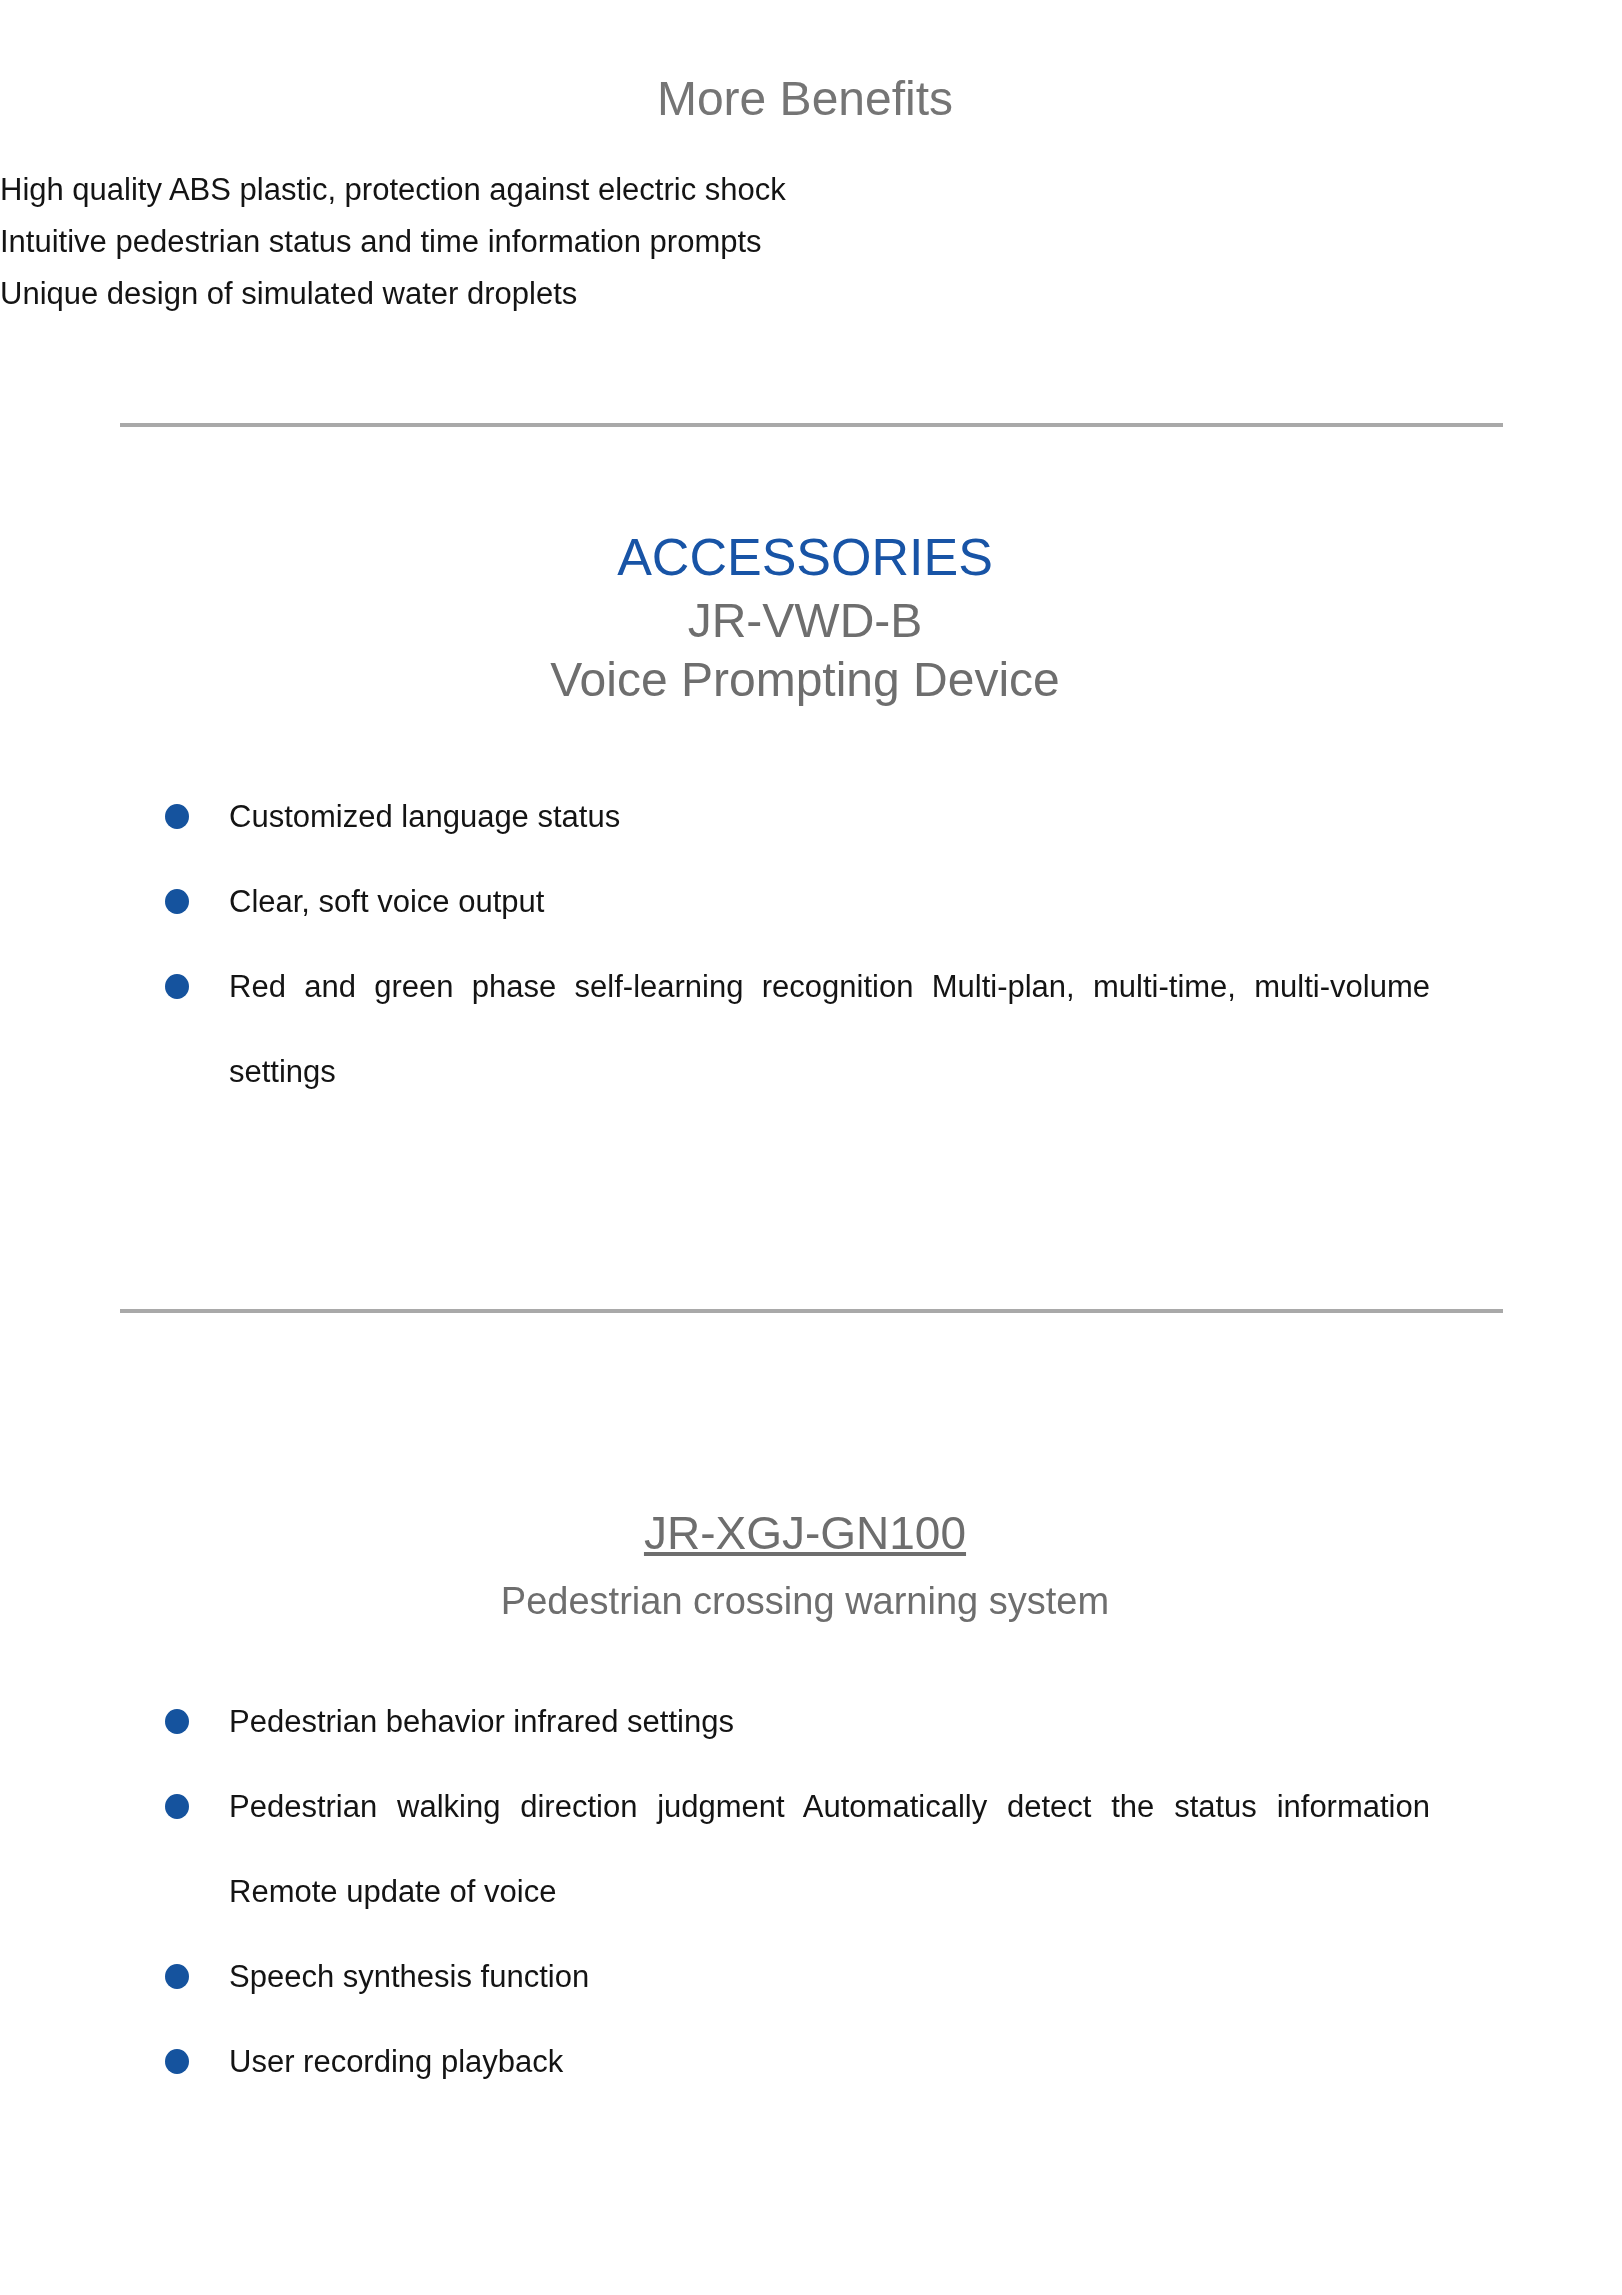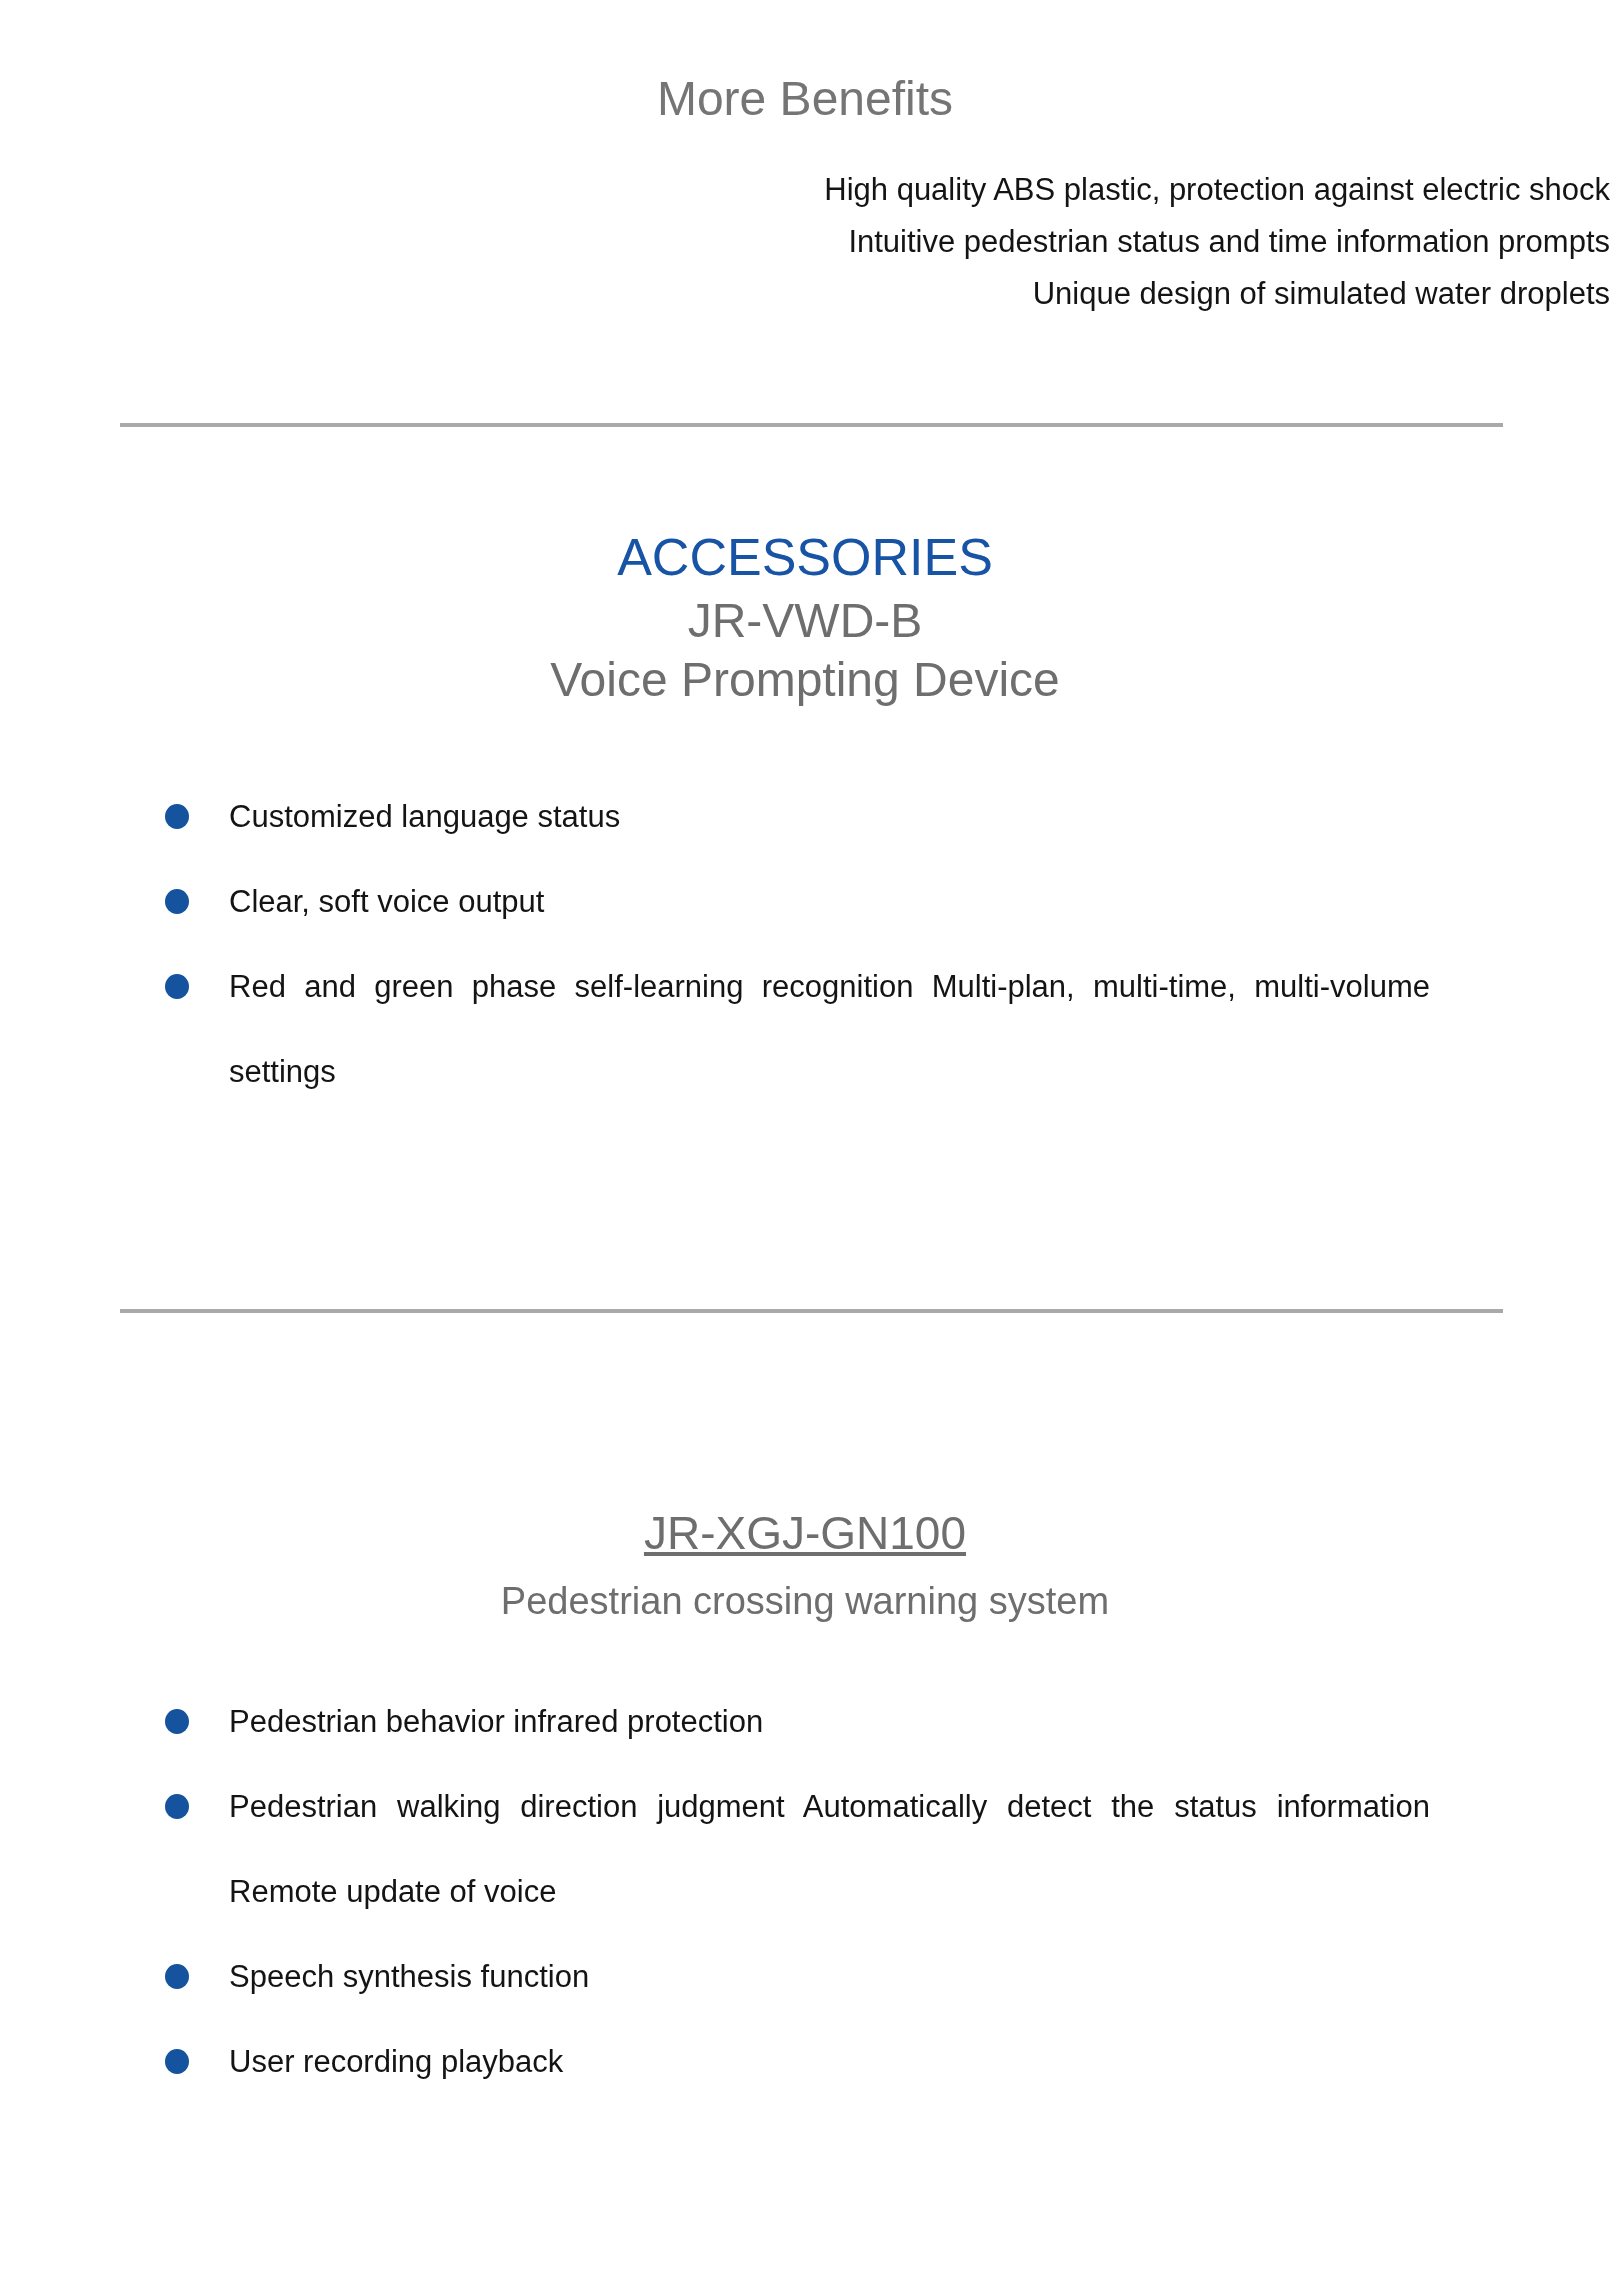--- a/index.html
+++ b/index.html
@@ -25,21 +25,21 @@
     font-size: 48px;
     line-height: 59px;
     color: #757575;
     font-weight: 400;
   }
   .mb-lines {
     position: absolute;
     top: 164px;
     left: 0;
     width: 100%;
-    text-align: right;
+    text-align: left;
     font-size: 31px;
     line-height: 52px;
     color: #141414;
   }
   
   .divider {
     position: absolute;
     left: 120px;
     width: 1383px;
     height: 3.9px;
@@ -145,21 +145,21 @@
   </ul>
 
   <div class="divider d2"></div>
 
   <div class="centered ws-model">JR-XGJ-GN100</div>
   <div class="centered ws-device">Pedestrian crossing warning system</div>
 
   <ul class="features f2">
     <li>
       <span class="bullet"></span>
-      <span>Pedestrian behavior infrared protection</span>
+      <span>Pedestrian behavior infrared settings</span>
     </li>
     <li>
       <span class="bullet"></span>
       <span>Pedestrian walking direction judgment Automatically detect the status information Remote update of voice</span>
     </li>
     <li>
       <span class="bullet"></span>
       <span>Speech synthesis function</span>
     </li>
     <li>

